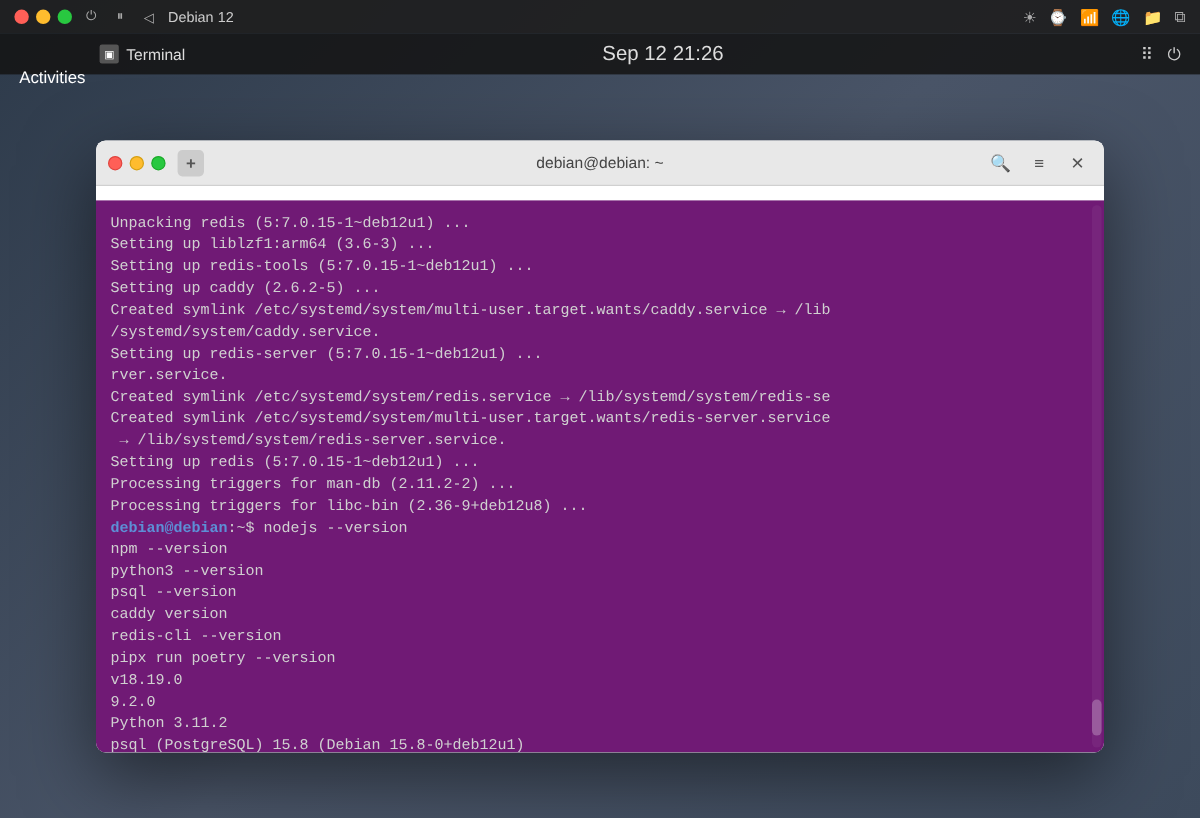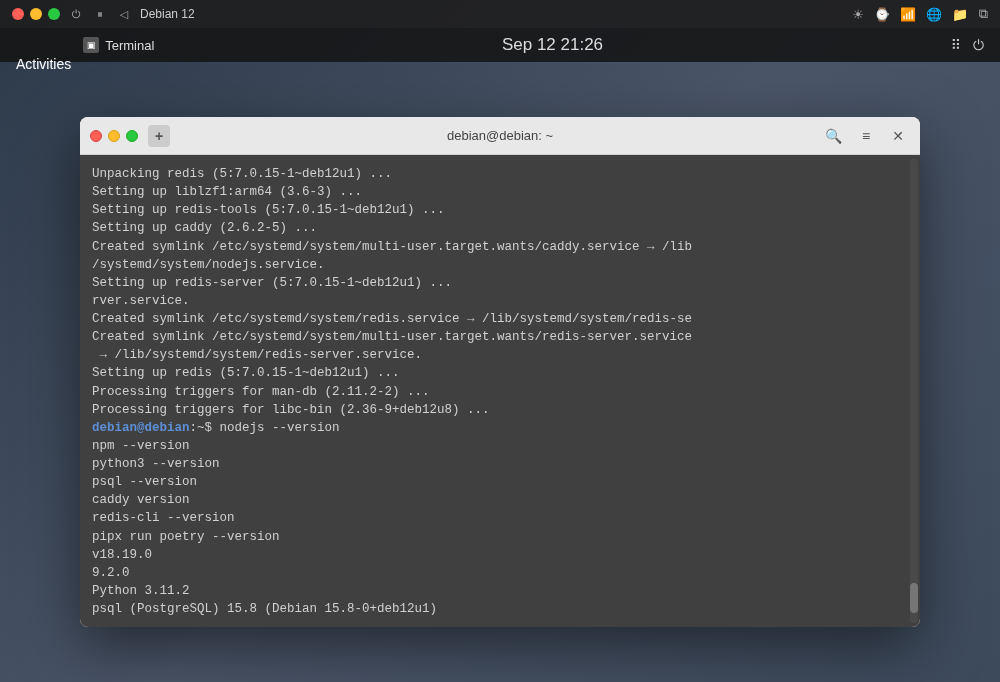--- a/index.html
+++ b/index.html
@@ -245,28 +245,29 @@
       align-items: center;
       justify-content: center;
       color: #555;
       font-size: 14px;
       cursor: pointer;
     }
 
     
     .terminal-body {
       flex: 1;
-      background: #404040;
+      background: #701a75;
       color: #d0d0d0;
       font-family: 'Courier New', 'DejaVu Sans Mono', monospace;
       font-size: 12.5px;
       line-height: 1.45;
       padding: 10px 12px;
       overflow: hidden;
       position: relative;
+      margin-top: 12px;
     }
 
     .term-line {
       white-space: pre-wrap;
       word-break: break-all;
     }
 
     .term-prompt {
       color: #5d8fd6;
       font-weight: bold;
@@ -352,21 +353,21 @@
       </div>
     </div>
 
     <div class="terminal-body">
 
       <div class="term-line">Unpacking redis (5:7.0.15-1~deb12u1) ...</div>
       <div class="term-line">Setting up liblzf1:arm64 (3.6-3) ...</div>
       <div class="term-line">Setting up redis-tools (5:7.0.15-1~deb12u1) ...</div>
       <div class="term-line">Setting up caddy (2.6.2-5) ...</div>
       <div class="term-line">Created symlink /etc/systemd/system/multi-user.target.wants/caddy.service → /lib</div>
-      <div class="term-line">/systemd/system/nodejs.service.</div>
+      <div class="term-line">/systemd/system/caddy.service.</div>
       <div class="term-line">Setting up redis-server (5:7.0.15-1~deb12u1) ...</div>
       <div class="term-line">rver.service.</div>
       <div class="term-line">Created symlink /etc/systemd/system/redis.service → /lib/systemd/system/redis-se</div>
       <div class="term-line">Created symlink /etc/systemd/system/multi-user.target.wants/redis-server.service</div>
       <div class="term-line"> → /lib/systemd/system/redis-server.service.</div>
       <div class="term-line">Setting up redis (5:7.0.15-1~deb12u1) ...</div>
       <div class="term-line">Processing triggers for man-db (2.11.2-2) ...</div>
       <div class="term-line">Processing triggers for libc-bin (2.36-9+deb12u8) ...</div>
 
       <div class="term-line"><span class="term-prompt">debian@debian</span><span>:~$ nodejs --version</span></div>

